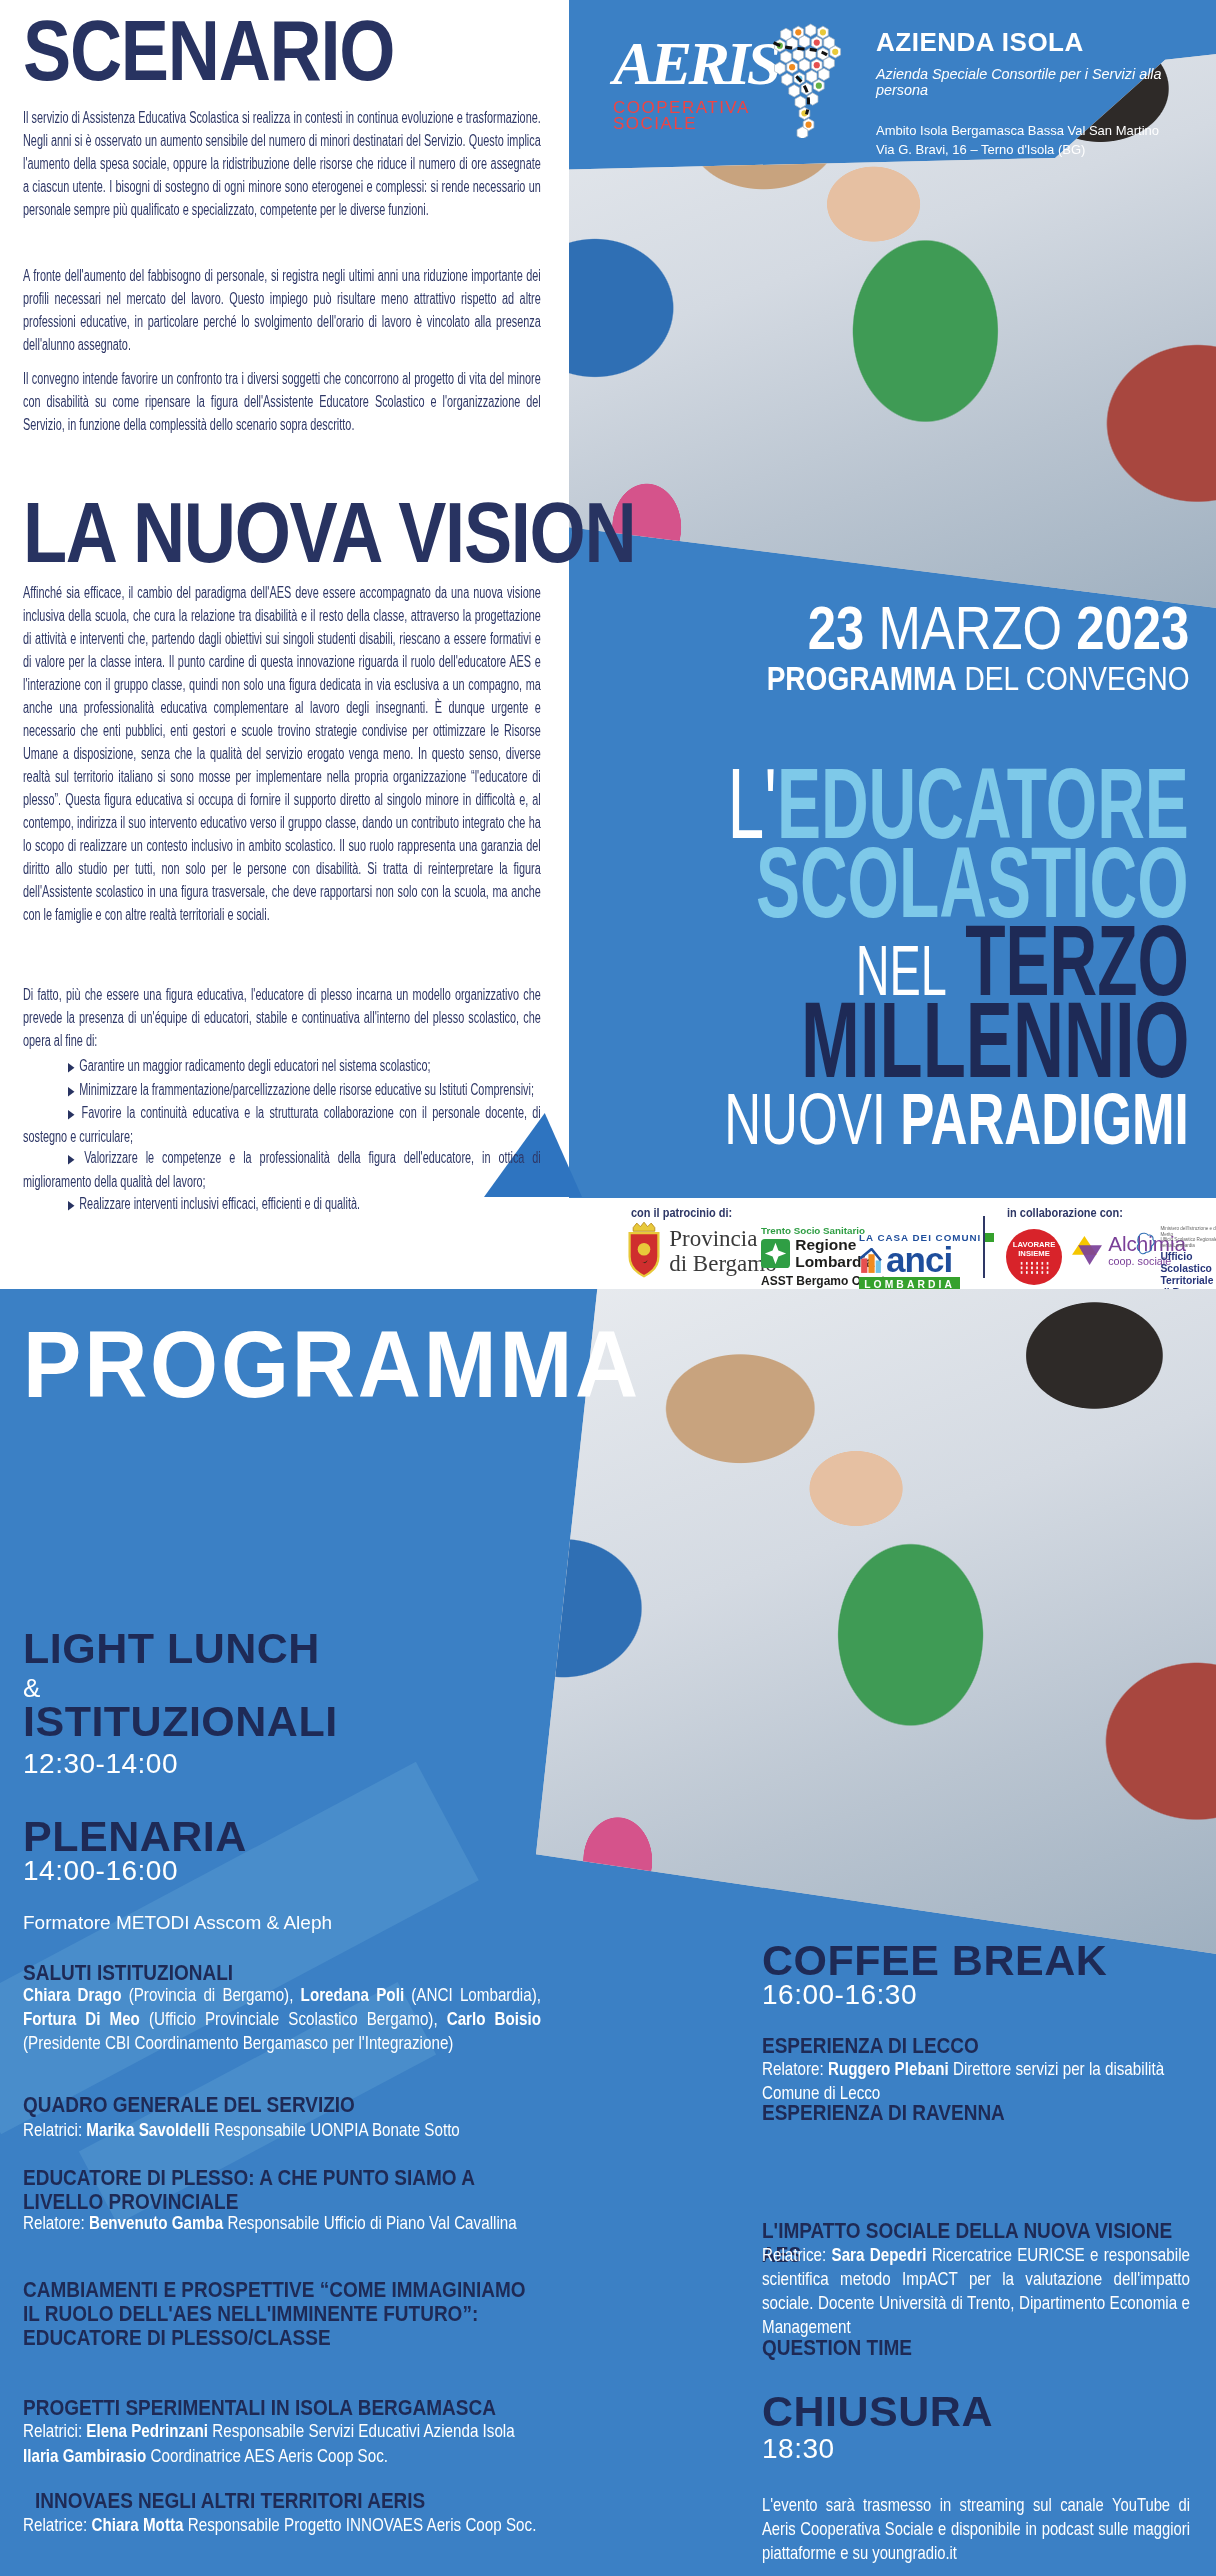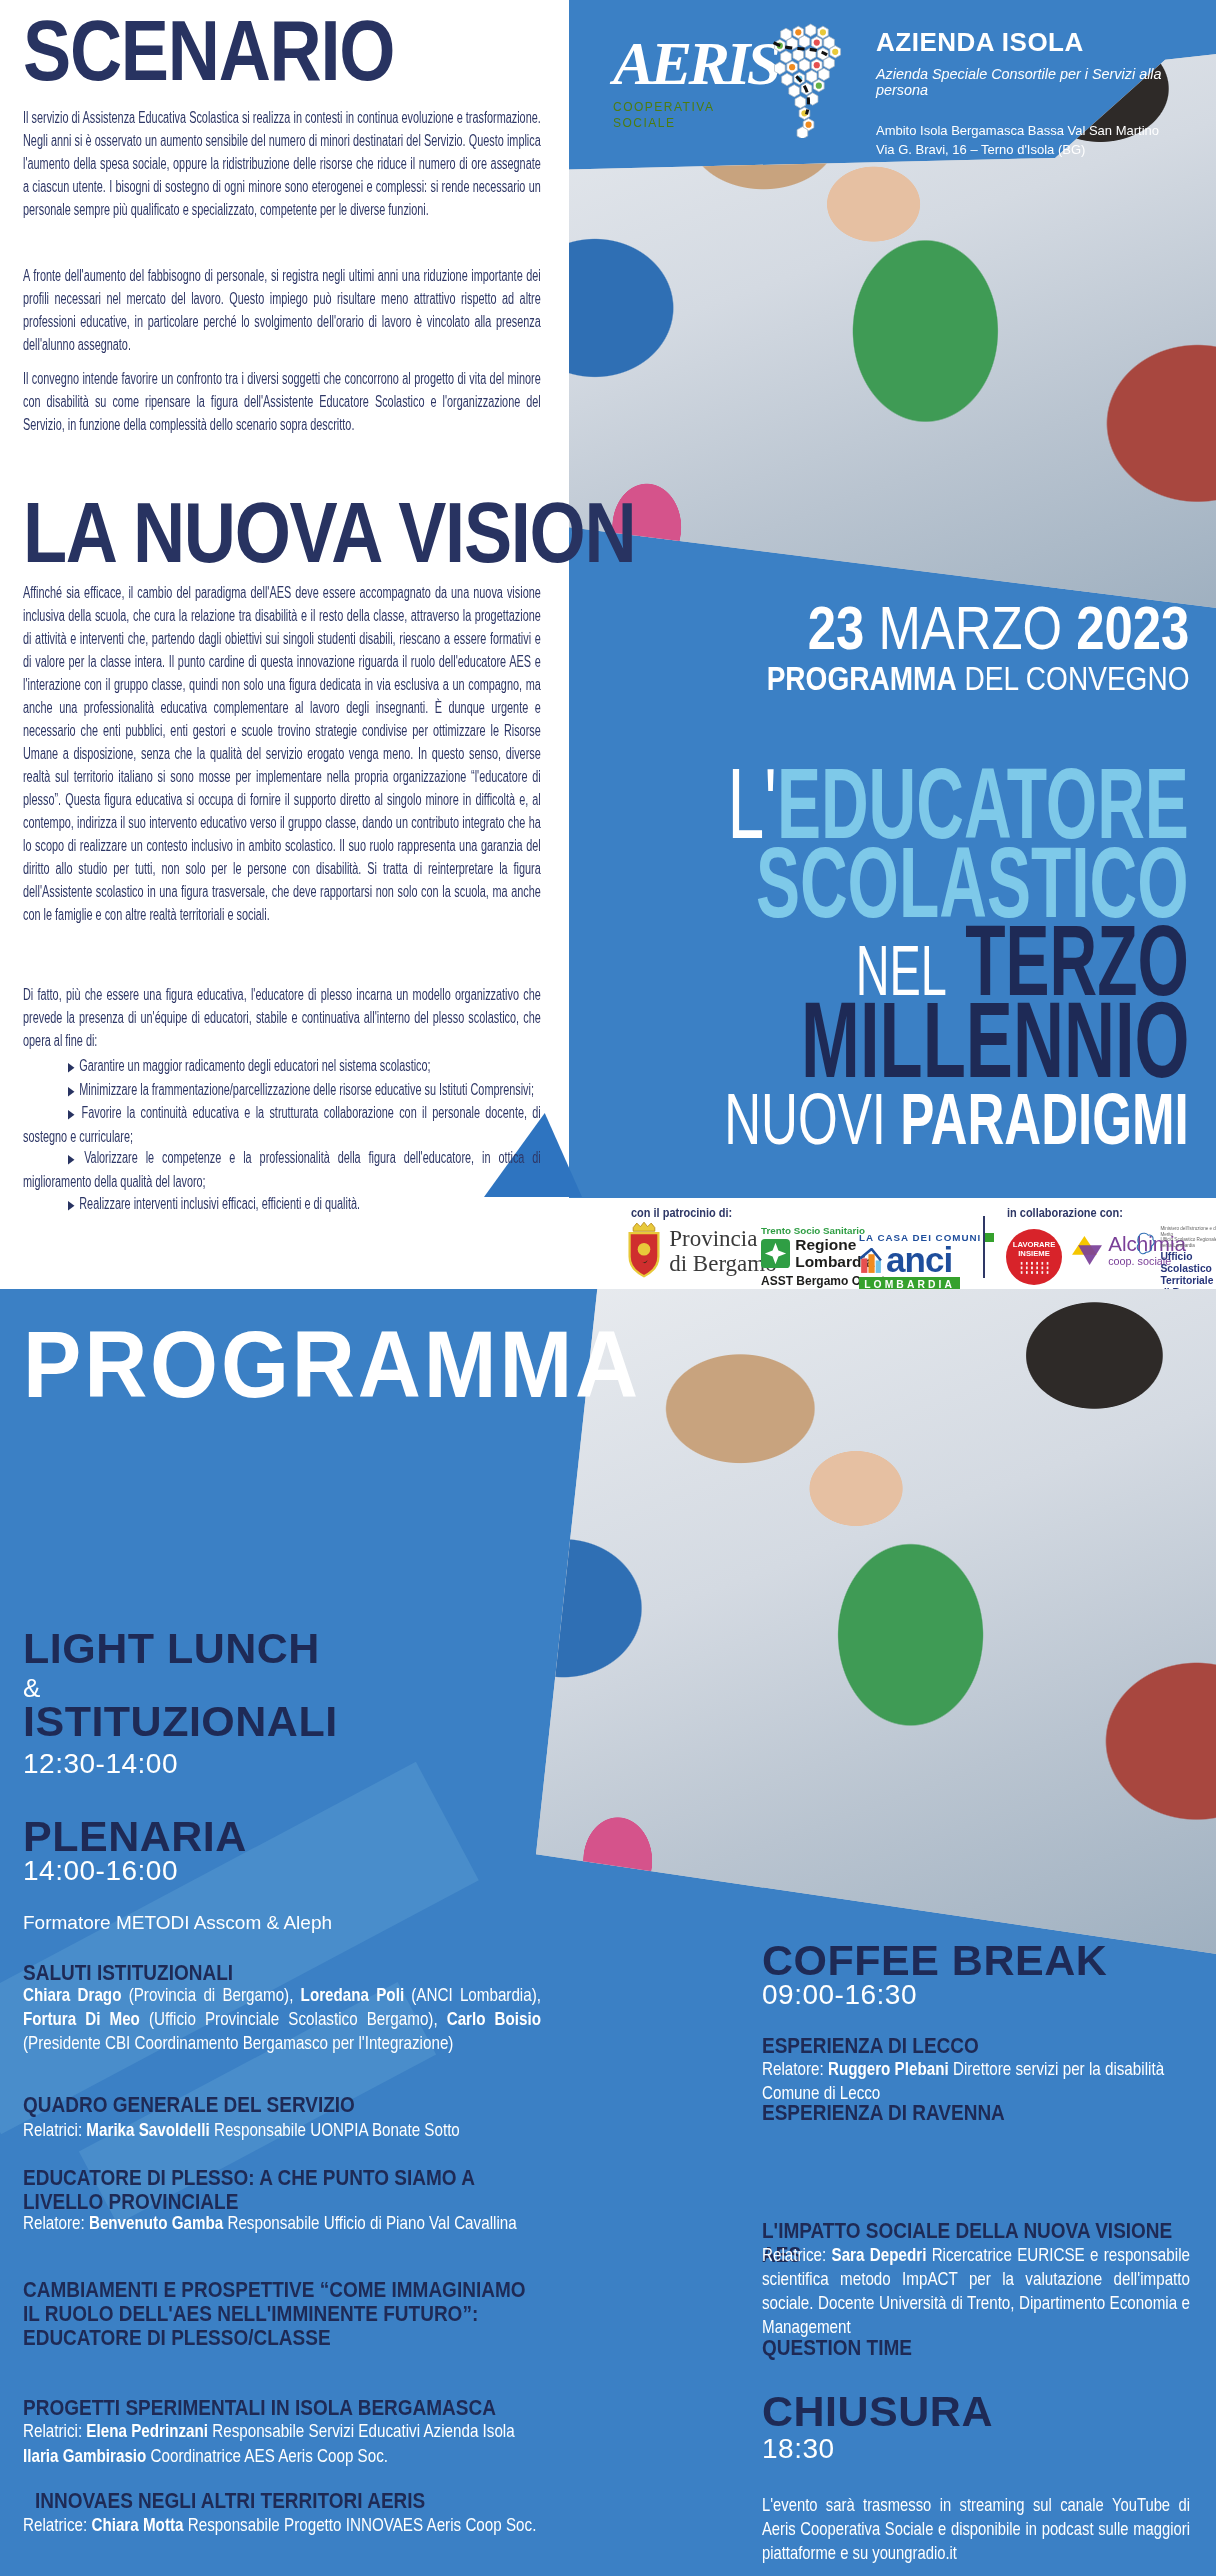--- a/index.html
+++ b/index.html
@@ -41,21 +41,21 @@
       radial-gradient(ellipse 57px 72px at 12% 86%,#d5538b 0 60%,transparent 61%),
       linear-gradient(160deg,#e8ebef 0%,#d4dae2 40%,#b9c4d0 70%,#9fb0c0 100%);}
   .photo-top{left:569px;top:31px;width:648px;height:577px;
     clip-path:polygon(0 24%,75% 22%,92% 5%,100% 4%,100% 100%,0 86%);}
   .wedge{left:484px;top:1113px;width:98px;height:84px;background:#2e74c0;
     clip-path:polygon(0 100%,62% 0,100% 100%);}
 
   
   .aeris-word{font-family:"Liberation Serif",serif;font-style:italic;font-weight:700;
     color:#fff;font-size:62px;letter-spacing:-3.6px;line-height:1;}
-  .aeris-sub{color:#4d7c0f;font-size:12px;letter-spacing:1.5px;line-height:15.5px;margin-top:6.2px;}
+  .aeris-sub{color:#ef4444;font-size:17px;letter-spacing:1.5px;line-height:15.5px;margin-top:6.2px;}
   .ai-name{color:#fff;font-weight:700;font-size:26px;letter-spacing:0.5px;}
   .ai-tag{color:#fff;font-style:italic;font-size:14.4px;margin-top:8.2px;}
   .ai-addr{color:#fff;font-size:13px;line-height:18.5px;margin-top:24px;}
 
   
   .date-line{color:#fff;font-size:62px;line-height:1;}
   .date-line .bold{font-weight:800;}
   .date-line .light{font-weight:400;}
   .subtitle-line{color:#fff;font-size:33px;line-height:1;}
   .subtitle-line .bold{font-weight:800;}
@@ -394,21 +394,21 @@
     </div>
 
   <div class="abs" style="left:23px;top:1200px;width:518px;margin-left:12px;">
       <div class="sh cond88">INNOVAES NEGLI ALTRI TERRITORI AERIS</div>
     </div>
   <div class="abs" style="left:23px;top:1224px;width:518px;">
       <div class="sp cond80" style="text-align:left;"><span class="seg-t">Relatrice: </span><span class="seg-b">Chiara Motta</span><span class="seg-t"> Responsabile Progetto INNOVAES Aeris Coop Soc.</span></div>
     </div>
 
   <div class="abs bh" style="left:762px;top:650px;">COFFEE BREAK</div>
-  <div class="abs tm" style="left:762px;top:692px;">09:00-16:30</div>
+  <div class="abs tm" style="left:762px;top:692px;">16:00-16:30</div>
 
   <div class="abs" style="left:762px;top:745px;width:428px;">
       <div class="sh cond88">ESPERIENZA DI LECCO</div>
     </div>
   <div class="abs" style="left:762px;top:768px;width:428px;">
       <div class="sp cond80" style="text-align:left;"><span class="seg-t">Relatore: </span><span class="seg-b">Ruggero Plebani</span><span class="seg-t"> Direttore servizi per la disabilità Comune di Lecco</span></div>
     </div>
 
   <div class="abs" style="left:762px;top:812px;width:428px;">
       <div class="sh cond88">ESPERIENZA DI RAVENNA</div>

